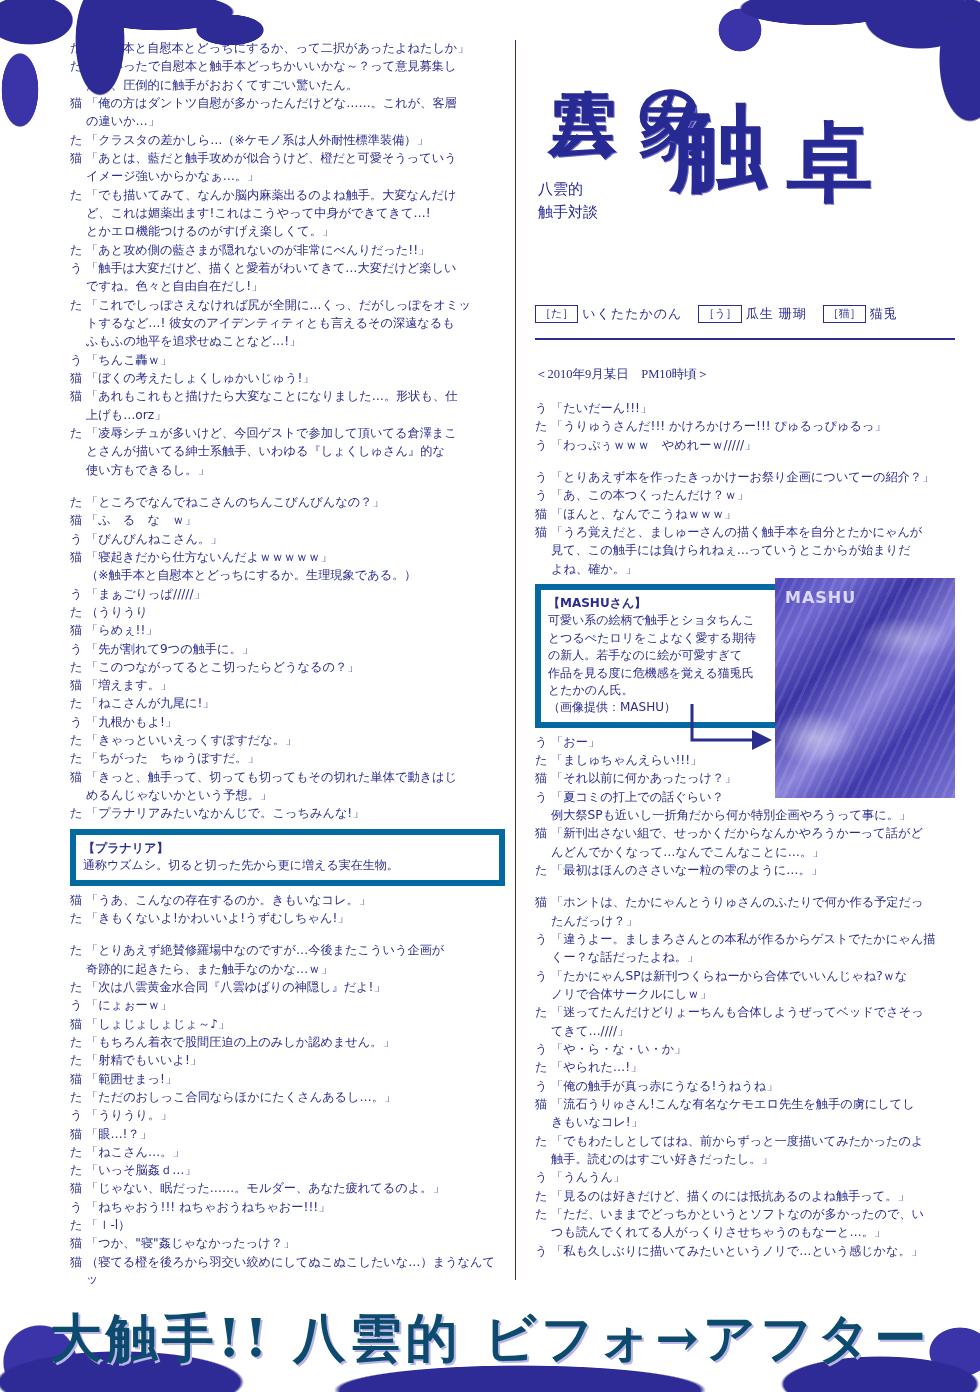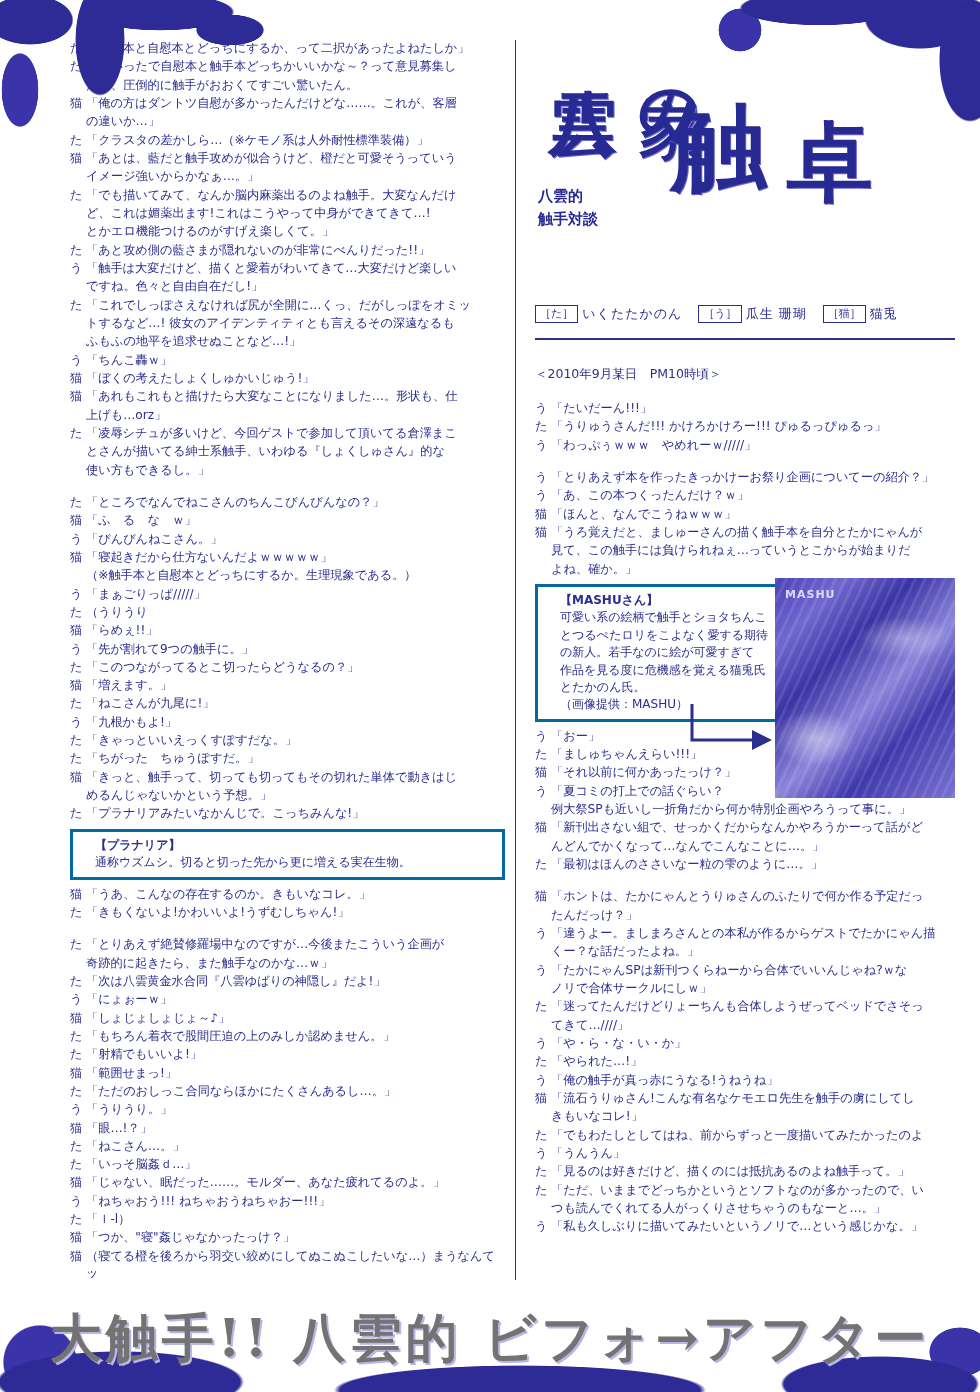--- a/index.html
+++ b/index.html
@@ -56,86 +56,86 @@
     font-weight:bold;color:#272a93;
     writing-mode:vertical-rl;
     letter-spacing:2px;
     text-shadow:1px 1px 0 #6f6ac7;
   }
   .tk-a{right:330px;top:18px;font-size:68px;}
   .tk-b{right:250px;top:30px;font-size:60px;}
   .tk-c{right:175px;top:8px;font-size:96px;}
   .tk-d{right:70px;top:30px;font-size:86px;}
   .subtitle{
-    position:absolute;left:18px;top:167px;
-    font-size:15px;line-height:1.5;font-weight:bold;color:#272a93;
+    position:absolute;left:18px;top:160px;
+    font-size:15px;line-height:1.5;font-weight:normal;color:#272a93;
   }
   
   .legend{
     position:absolute;left:535px;top:305px;width:420px;
     display:flex;gap:16px;font-size:12.5px;
   }
   .legend-item{display:flex;align-items:center;gap:4px;}
   .legend-tag{
     border:1px solid #2b2e8f;padding:1px 4px;font-size:11px;line-height:1.2;
   }
   .legend-name{font-size:13px;letter-spacing:1px;text-align:right;}
   .legend-rule{
     position:absolute;left:535px;top:338px;width:420px;height:2px;background:#2b2e8f;
   }
   .timestamp{
-    position:absolute;left:535px;top:366px;font-size:12.5px;
+    position:absolute;left:535px;top:366px;font-size:12.5px;font-family:Liberation Serif, serif;
   }
   
   .col{
     position:absolute;font-size:12.2px;line-height:1.42;
   }
   .col-left{left:70px;top:40px;width:435px;}
   .col-right{left:535px;top:400px;width:420px;}
   .divider{
     position:absolute;left:515px;top:40px;width:1px;height:1240px;background:#2b2e8f;
   }
   .line{display:flex;margin-bottom:1px;}
   .sp{flex:0 0 16px;}
   .tx{flex:1;}
   .gap{height:14px;}
   .note{
-    border:3px solid #0369a1;padding:5px 22px;margin:6px 0 6px 0;font-size:12px;line-height:1.45;
+    border:6px solid #0369a1;padding:5px 7px;margin:6px 0 6px 0;font-size:12px;line-height:1.45;
   }
   .note-title{font-weight:bold;}
   
   .photo{
     position:absolute;left:775px;top:578px;width:180px;height:220px;
     background:
       linear-gradient(135deg,#4b43b8 0%,#6f68cf 18%,#3a33a4 35%,#8d86dd 55%,#3f38ab 72%,#7a73d4 100%);
     border:0;
     overflow:hidden;
   }
   .photo:after{
     content:"";position:absolute;left:0;top:0;right:0;bottom:0;
     background:
       radial-gradient(ellipse 60px 40px at 40px 160px,rgba(255,255,255,.45),transparent 70%),
       radial-gradient(ellipse 70px 30px at 130px 60px,rgba(255,255,255,.35),transparent 70%),
       repeating-linear-gradient(115deg,rgba(255,255,255,.10) 0 3px,transparent 3px 9px);
   }
   .photo-label{
-    position:absolute;left:10px;top:10px;color:#e8e6ff;font-size:11px;font-weight:bold;
+    position:absolute;left:10px;top:10px;color:#e8e6ff;font-size:16px;font-weight:bold;
     letter-spacing:1px;opacity:.9;z-index:2;
   }
   .arrow{
     position:absolute;left:690px;top:700px;width:90px;height:50px;z-index:3;
   }
   
   .banner{
     position:absolute;left:0;bottom:18px;width:980px;text-align:center;
   }
   .banner-text{
     display:inline-block;
     font-family:"DejaVu Serif","Liberation Serif",serif;
-    font-weight:bold;font-size:52px;color:#737373;letter-spacing:4px;
+    font-weight:bold;font-size:52px;color:#0c4a6e;letter-spacing:4px;
     text-shadow:2px 2px 0 #b9b5e6;
   }
 </style>
 </head>
 <body>
 
 <div class="ink-top-left"></div>
 <div class="ink-top-right"></div>
 <div class="ink-bottom"></div>
 
@@ -557,20 +557,24 @@
     </div>
     <div class="line">
       <span class="sp"></span>
       <span class="tx">きもいなコレ!」</span>
     </div>
     <div class="line">
       <span class="sp">た</span>
       <span class="tx">「でもわたしとしてはね、前からずっと一度描いてみたかったのよ</span>
     </div>
     <div class="line">
+      <span class="sp"></span>
+      <span class="tx">触手。読むのはすごい好きだったし。」</span>
+    </div>
+    <div class="line">
       <span class="sp">う</span>
       <span class="tx">「うんうん」</span>
     </div>
     <div class="line">
       <span class="sp">た</span>
       <span class="tx">「見るのは好きだけど、描くのには抵抗あるのよね触手って。」</span>
     </div>
     <div class="line">
       <span class="sp">た</span>
       <span class="tx">「ただ、いままでどっちかというとソフトなのが多かったので、い</span>

